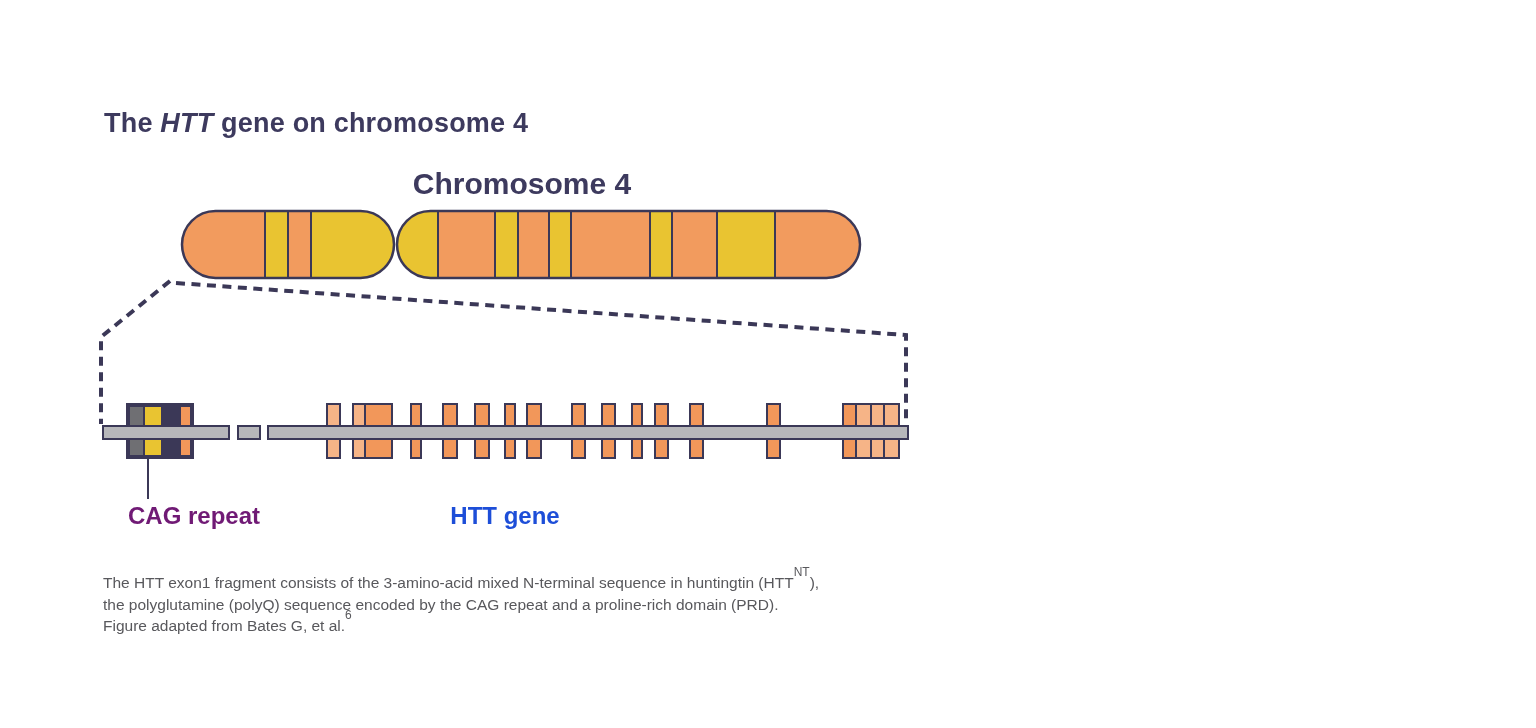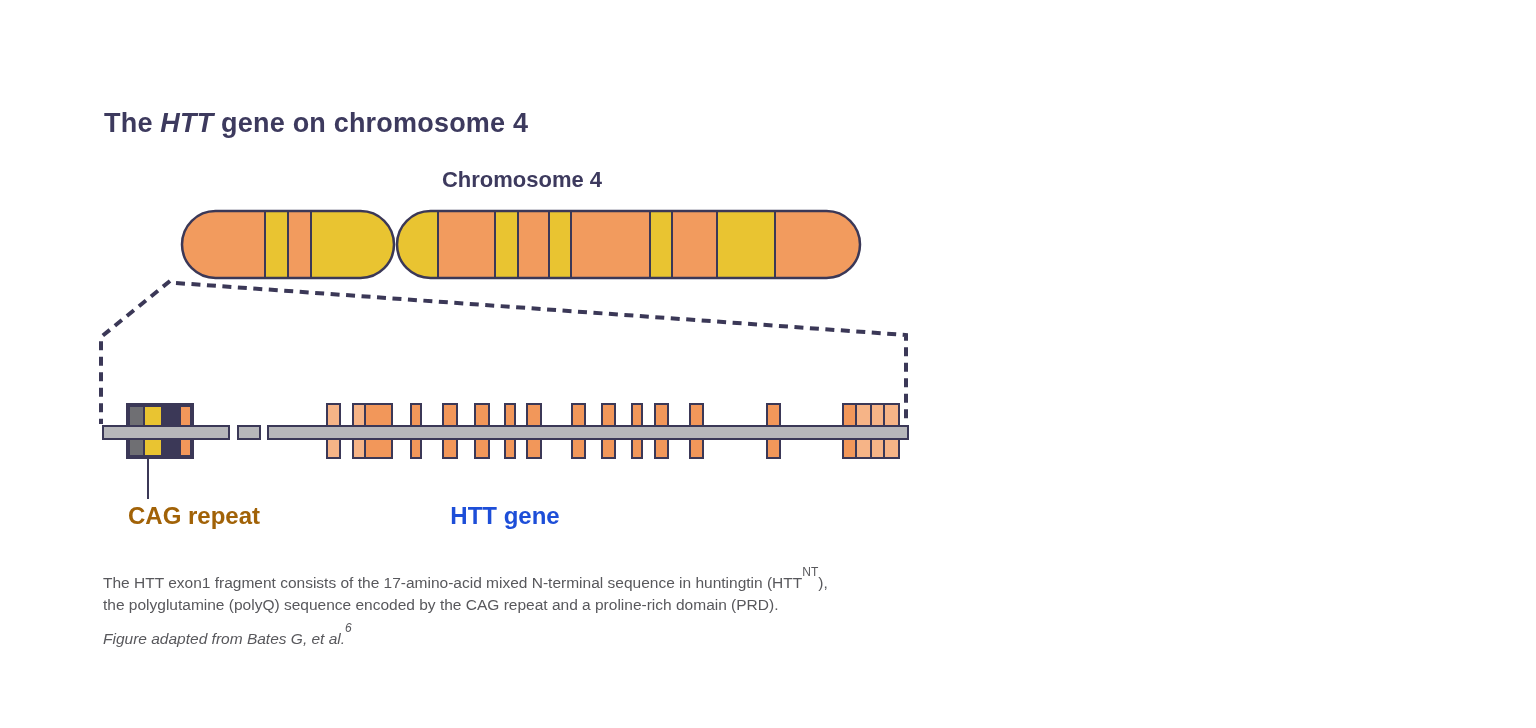--- a/index.html
+++ b/index.html
@@ -1,27 +1,27 @@
 <!DOCTYPE html>
 <html><head>
 <meta charset="utf-8">
 <style>
   html,body{margin:0;padding:0;background:#ffffff;}
   #page{position:relative;width:1536px;height:728px;background:#ffffff;overflow:hidden;
         font-family:"Liberation Sans",sans-serif;padding-left:32px;}
   .abs{position:absolute;}
   #title{left:104px;top:90px;font-size:27px;font-weight:700;letter-spacing:0.2px;}
   #title em{font-style:italic;}
-  #chromosome-label{left:372px;top:167px;width:300px;text-align:center;font-size:22px;font-weight:700;}
+  #chromosome-label{left:372px;top:167px;width:300px;text-align:center;font-size:30px;font-weight:700;}
   #diagram-svg{left:0;top:0;}
   #cag-label{left:128px;top:502px;font-size:24px;font-weight:700;}
   #gene-label{left:355px;top:502px;width:300px;text-align:center;font-size:24px;font-weight:700;}
   #caption{left:103px;top:572px;width:840px;font-size:15.5px;line-height:21.5px;}
   #caption p{margin:0;}
-  #caption .it{font-style:italic;margin-top:13px;}
+  #caption .it{}
   #caption sup{font-size:12px;position:relative;top:-0.45em;line-height:0;}
 </style>
 </head>
 <body>
 
 <div id="page">
 
   <h1 id="title" class="abs" style="color: rgb(61, 58, 94);"><span>The </span><em>HTT</em><span> gene on chromosome 4</span></h1>
 
   <div id="chromosome-label" class="abs" style="color: rgb(61, 58, 94);">Chromosome 4</div>
@@ -85,23 +85,23 @@
       <rect x="843" y="404" width="13" height="54" fill="#f2975a" stroke="#3b3857" stroke-width="2"></rect>
       <rect x="856" y="404" width="15" height="54" fill="#f6b487" stroke="#3b3857" stroke-width="2"></rect>
       <rect x="871" y="404" width="13" height="54" fill="#f6b487" stroke="#3b3857" stroke-width="2"></rect>
       <rect x="884" y="404" width="15" height="54" fill="#f6b487" stroke="#3b3857" stroke-width="2"></rect>
       <rect x="103" y="426" width="126" height="13" fill="#b7b7ba" stroke="#3b3857" stroke-width="2"></rect>
       <rect x="238" y="426" width="22" height="13" fill="#b7b7ba" stroke="#3b3857" stroke-width="2"></rect>
       <rect x="268" y="426" width="640" height="13" fill="#b7b7ba" stroke="#3b3857" stroke-width="2"></rect>
       <line x1="148" y1="458" x2="148" y2="499" stroke="#3b3857" stroke-width="2"></line>
     </svg>
 
-  <div id="cag-label" class="abs" style="color: #a16207;">CAG repeat</div>
+  <div id="cag-label" class="abs" style="color: #701a75;">CAG repeat</div>
 
   <div id="gene-label" class="abs" style="color: #1d4ed8;">HTT gene</div>
 
   <div id="caption" class="abs" style="color: rgb(88, 88, 92);">
-    <p><span>The HTT exon1 fragment consists of the 17-amino-acid mixed N-terminal sequence in huntingtin (HTT</span><sup>NT</sup><span>),</span></p>
+    <p><span>The HTT exon1 fragment consists of the 3-amino-acid mixed N-terminal sequence in huntingtin (HTT</span><sup>NT</sup><span>),</span></p>
     <p>the polyglutamine (polyQ) sequence encoded by the CAG repeat and a proline-rich domain (PRD).</p>
     <p class="it"><span>Figure adapted from Bates G, et al.</span><sup>6</sup></p>
   </div>
 
 </div>
 
 </body></html>

